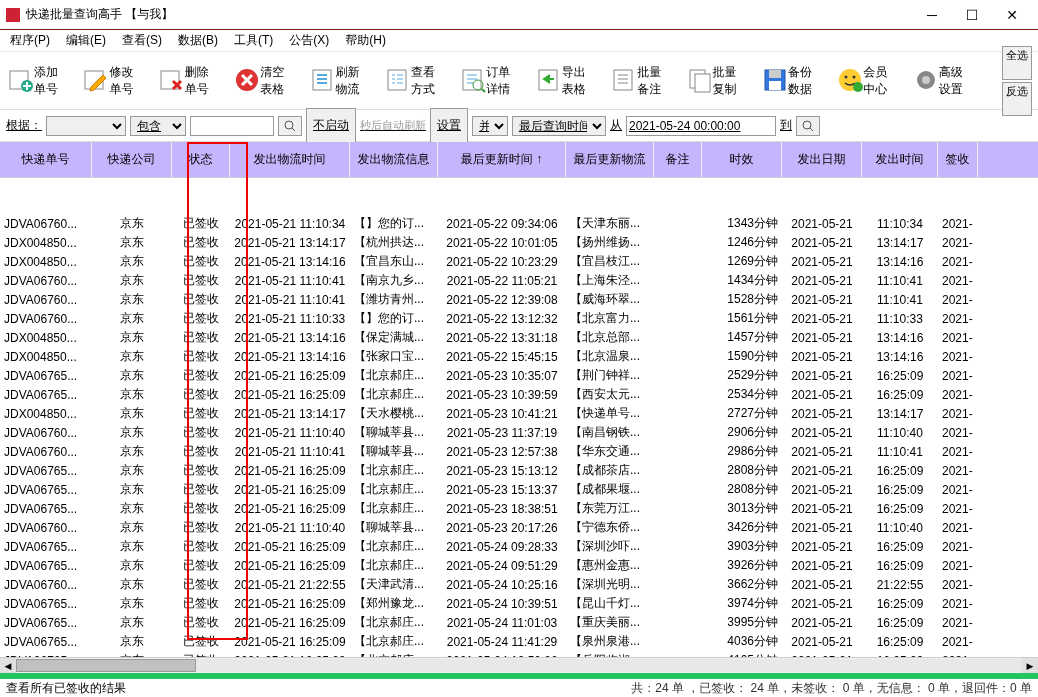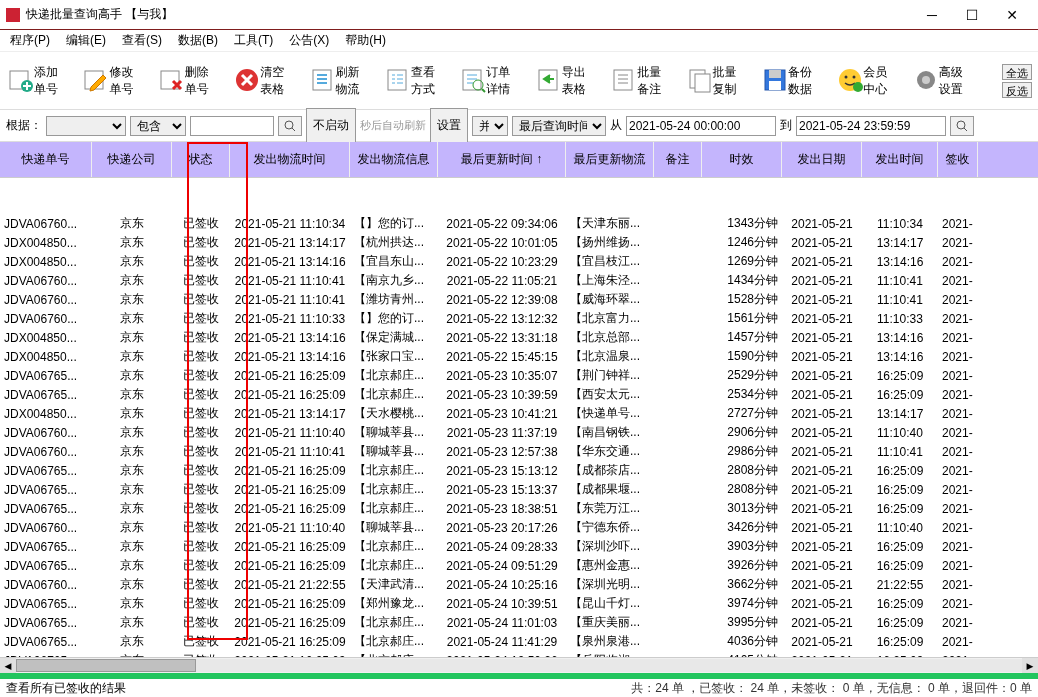--- a/index.html
+++ b/index.html
@@ -9,22 +9,22 @@
 .titlebar .title { flex: 1; font-size: 12px; }
 .titlebar .winbtn { width: 40px; height: 20px; text-align: center; line-height: 20px; font-size: 14px; cursor: pointer; }
 .menubar { height: 22px; display: flex; align-items: center; padding: 0 4px; gap: 4px; border-bottom: 1px solid #eee; }
 .menubar .mi { padding: 2px 6px; cursor: pointer; }
 .toolbar { height: 58px; display: flex; align-items: center; padding: 0 6px; gap: 16px; border-bottom: 1px solid #ddd; }
 .tbtn { display: flex; flex-direction: row; align-items: center; cursor: pointer; padding: 2px; }
 .tbtn .ticon { width: 28px; height: 28px; margin-bottom: 2px; display: flex; align-items: center; justify-content: center; }
 .tbtn .tlabel { font-size: 12px; }
 .toolbar .spacer { flex: 1; }
 .sidebtns { display: flex; flex-direction: column; gap: 2px; }
-.sidebtn { width: 30px; height: 16px; border: 1px solid #999; background: #f0f0f0; font-size: 11px; text-align: center; line-height: 16px; cursor: pointer; }
-.filterbar { height: 32px; display: flex; align-items: center; padding: 0 6px; gap: 4px; border-bottom: 1px solid #ddd; }
+.sidebtn { width: 30px; height: 34px; border: 1px solid #999; background: #f0f0f0; font-size: 11px; text-align: center; line-height: 16px; cursor: pointer; }
+.filterbar { height: 32px; display: flex; align-items: center; padding: 0 6px; gap: 4px; border-bottom: 1px solid #ddd; text-decoration: underline; }
 .filterbar .lbl { font-size: 12px; }
 .filterbar select, .filterbar input { height: 20px; font-size: 12px; border: 1px solid #999; padding: 0 2px; }
 .btn { height: 36px; padding: 0 6px; border: 1px solid #999; background: #f0f0f0; cursor: pointer; font-size: 12px; }
 .iconbtn { width: 24px; height: 20px; border: 1px solid #999; background: #f0f0f0; cursor: pointer; display: flex; align-items: center; justify-content: center; }
 .grey { color: #999; font-size: 11px; }
 .datearea { display: flex; align-items: center; gap: 4px; }
 .dateinput { width: 150px; }
 .grid { flex: 1; overflow: hidden; position: relative; }
 .ghead { display: flex; height: 36px; border-bottom: 1px solid #ccc; background: #c4b5fd; }
 .ghead .col { border-right: 1px solid #eee; display: flex; align-items: center; justify-content: center; font-size: 12px; position: relative; }
@@ -209,23 +209,20 @@
   <button class="btn">不启动</button>
   <span class="grey">秒后自动刷新</span>
   <button class="btn">设置</button>
   <select style="width:36px"><option>并且</option></select>
   <select style="width:94px"><option>最后查询时间</option></select>
   <span class="lbl">从</span>
   <div class="datearea">
       <input class="dateinput" value="2021-05-24 00:00:00" style="">
     </div>
   <span class="lbl">到</span>
-  <div class="datearea">
-      <input class="dateinput" value="2021-05-24 23:59:59" style="">
-    </div>
   <div class="iconbtn">
       <svg width="12" height="12">
         <circle cx="5" cy="5" r="4" fill="none" stroke="#555"></circle>
         <path d="M8 8l3 3" stroke="#555"></path>
       </svg>
     </div>
 </div>
 
 <div class="grid">
   <div class="ghead">

